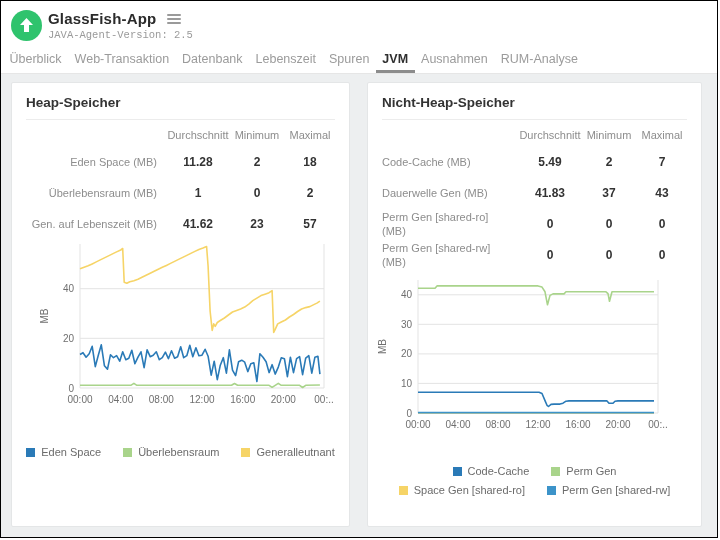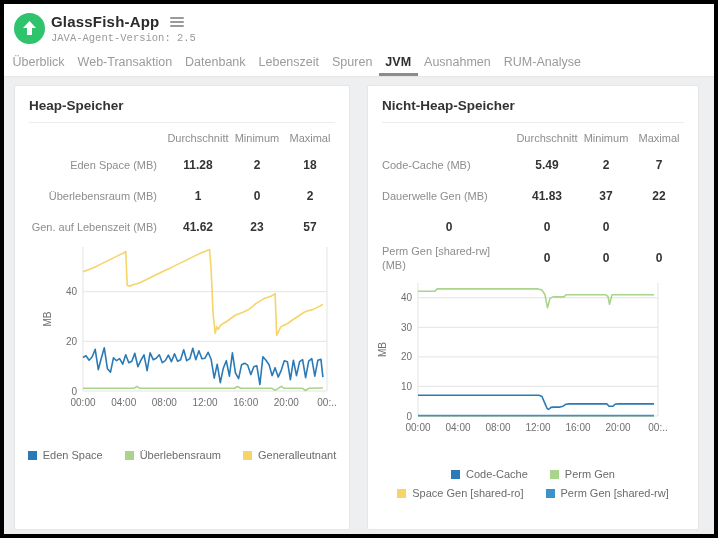--- a/index.html
+++ b/index.html
@@ -1,18 +1,18 @@
 <!DOCTYPE html>
 <html><head>
 <meta charset="utf-8">
 <style>
   * { margin:0; padding:0; box-sizing:border-box; }
   html,body { background:#fff; }
   body { font-family:"Liberation Sans", sans-serif; }
-  .screen { width:718px; height:538px; border:4px solid #000000; background:#fff;
+  .screen { width:718px; height:538px; border:1px solid #000000; background:#fff;
             overflow:hidden; position:relative; }
 
   
   .app-header { background:#fff; padding:9px 10px 0 10px; position:relative; height:47px; }
   .app-icon { position:absolute; left:10px; top:9px; width:31px; height:31px; border-radius:50%;
               display:flex; align-items:center; justify-content:center; }
   .title-block { margin-left:37px; }
   .title-row { display:flex; align-items:center; }
   .app-title { font-size:15px; font-weight:bold; color:#2b2b2b; letter-spacing:.2px; }
   .menu-btn { margin-left:11px; width:14px; height:10px; display:flex; flex-direction:column;
@@ -178,23 +178,24 @@
             <div class="trow">
               <div class="tlabel">Code-Cache (MB)</div>
               <div class="tval">5.49</div>
               <div class="tval">2</div>
               <div class="tval">7</div>
             </div>
             <div class="trow">
               <div class="tlabel">Dauerwelle Gen (MB)</div>
               <div class="tval">41.83</div>
               <div class="tval">37</div>
-              <div class="tval">22</div>
-            </div>
-            <div class="trow">
+              <div class="tval">43</div>
+            </div>
+            <div class="trow">
+              <div class="tlabel">Perm Gen [shared-ro] (MB)</div>
               <div class="tval">0</div>
               <div class="tval">0</div>
               <div class="tval">0</div>
             </div>
             <div class="trow">
               <div class="tlabel">Perm Gen [shared-rw] (MB)</div>
               <div class="tval">0</div>
               <div class="tval">0</div>
               <div class="tval">0</div>
             </div>

